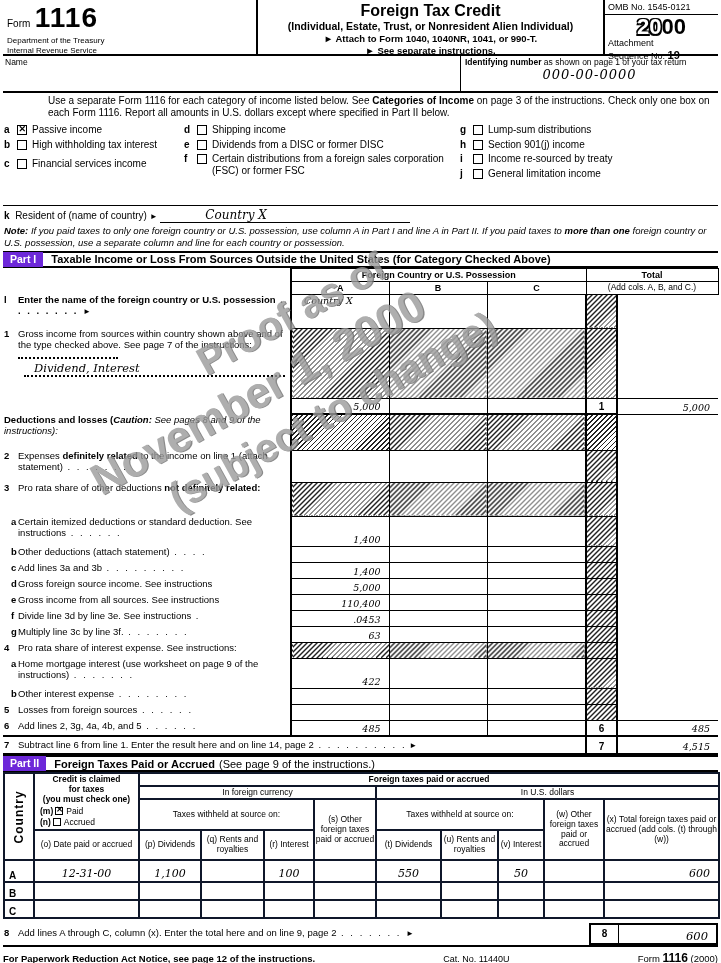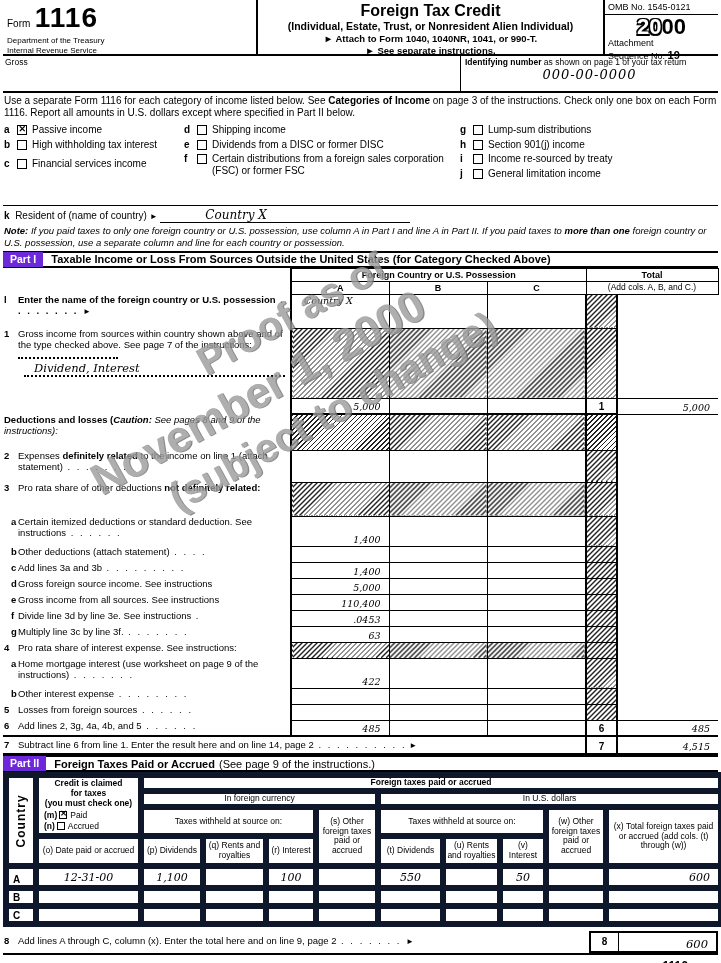--- a/index.html
+++ b/index.html
@@ -28,21 +28,21 @@
 
   
   .nameRow { display:flex; height:37px; border-bottom:2.5px solid #000; }
   .nLeft { width:458px; border-right:1.5px solid #000; padding:1px 2px; }
   .nRight { flex:1; padding:1px 4px; }
   .flabel { font-size:8.5px; }
   .nameVal { padding-left:55px; font-size:13px; }
   .idVal { text-align:center; font-size:13px; letter-spacing:1px; }
 
   
-  .intro { font-size:10px; line-height:1.2; padding:2px 1px; }
+  .intro { font-size:10px; line-height:1.2; padding:2px 1px;margin-left:44px; }
   .cats { display:flex; padding:3px 1px 2px 1px; height:84px; font-size:10px; }
   .catcol1 { width:180px; } .catcol2 { width:276px; } .catcol3 { flex:1; }
   .cat { display:flex; margin-bottom:3px; line-height:1.15; }
   .cl { width:12px; font-weight:bold; flex:none; }
   .cb { display:inline-block; width:10px; height:10px; border:1.5px solid #000; flex:none;
         margin:0 5px 0 1px; position:relative; top:1px; }
   .cb .mark { position:absolute; top:-2.5px; left:0.5px; font-size:9px; font-weight:bold; }
   .catlab { flex:1; }
 
   
@@ -75,21 +75,21 @@
   .ln  { width:14px; flex:none; font-weight:bold; }
   .ln2 { width:14px; flex:none; font-weight:bold; padding-left:7px; }
   .tx  { flex:1; }
   .dots { letter-spacing:2px; }
   .arrow { font-size:8px; }
   .cell-fill { vertical-align:bottom; text-align:left; padding:0 0 2px 12px; }
   .dotseg { display:inline-block; width:100px; border-bottom:2px dotted #000; height:8px; }
   .fillline { border-bottom:2px dotted #000; padding-left:10px; margin:2px 2px 12px 6px; }
 
   
-  .t2 td { border:6px solid #0f172a; font-size:8.5px; text-align:center; vertical-align:middle; line-height:1.15;margin-top:12px; }
+  .t2 td { border:2px solid #0f172a; font-size:8.5px; text-align:center; vertical-align:middle; line-height:1.15;margin-top:12px; }
   .t2 .cty { width:30px; }
   .rotwrap { display:flex; align-items:center; justify-content:center; height:76px; }
   .rot { transform:rotate(-90deg); white-space:nowrap; font-weight:bold; font-size:12px; letter-spacing:1px; }
   .credit { line-height:1.1; padding:1px; }
   .cbrow { text-align:left; padding-left:4px; margin-top:1px; }
   .cb2 { display:inline-block; width:8px; height:8px; border:1.5px solid #000; position:relative; margin:0 3px 0 2px; top:1px; }
   .cb2 .mark { position:absolute; top:-3px; left:0; font-size:8px; font-weight:bold; }
   .t2 .pv { vertical-align:bottom; font-size:11px; padding-bottom:0; }
   .t2 .rowlab { font-weight:bold; font-size:10px; text-align:left; padding-left:4px; vertical-align:bottom; }
   .t2 .right { text-align:right; padding-right:8px; }
@@ -144,21 +144,21 @@
       <div class="att">
         <span>Attachment</span><br>
         <span>Sequence No.</span>
         <span class="seqNum">19</span>
       </div>
     </div>
   </div>
 
   <div class="nameRow">
     <div class="nLeft">
-      <div class="flabel">Gross</div>
+      <div class="flabel">Name</div>
     </div>
     <div class="nRight">
       <div class="flabel"><span class="b">Identifying number</span><span> as shown on page 1 of your tax return</span></div>
       <div class="fill idVal">000-00-0000</div>
     </div>
   </div>
 
   <div class="intro"><span>Use a separate Form 1116 for each category of income listed below. See </span><span class="b">Categories of Income</span><span> on page 3 of the instructions. Check only one box on each Form 1116. Report all amounts in U.S. dollars except where specified in Part II below.</span></div>
 
   <div class="cats">

